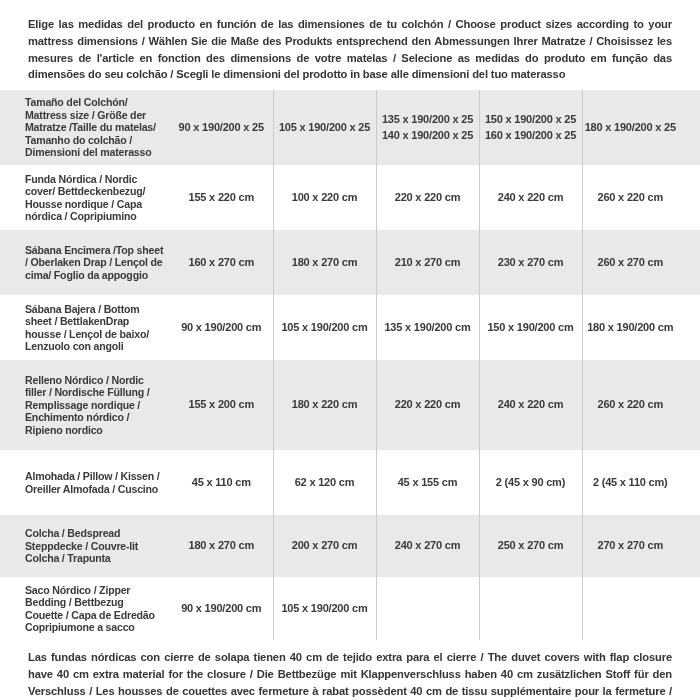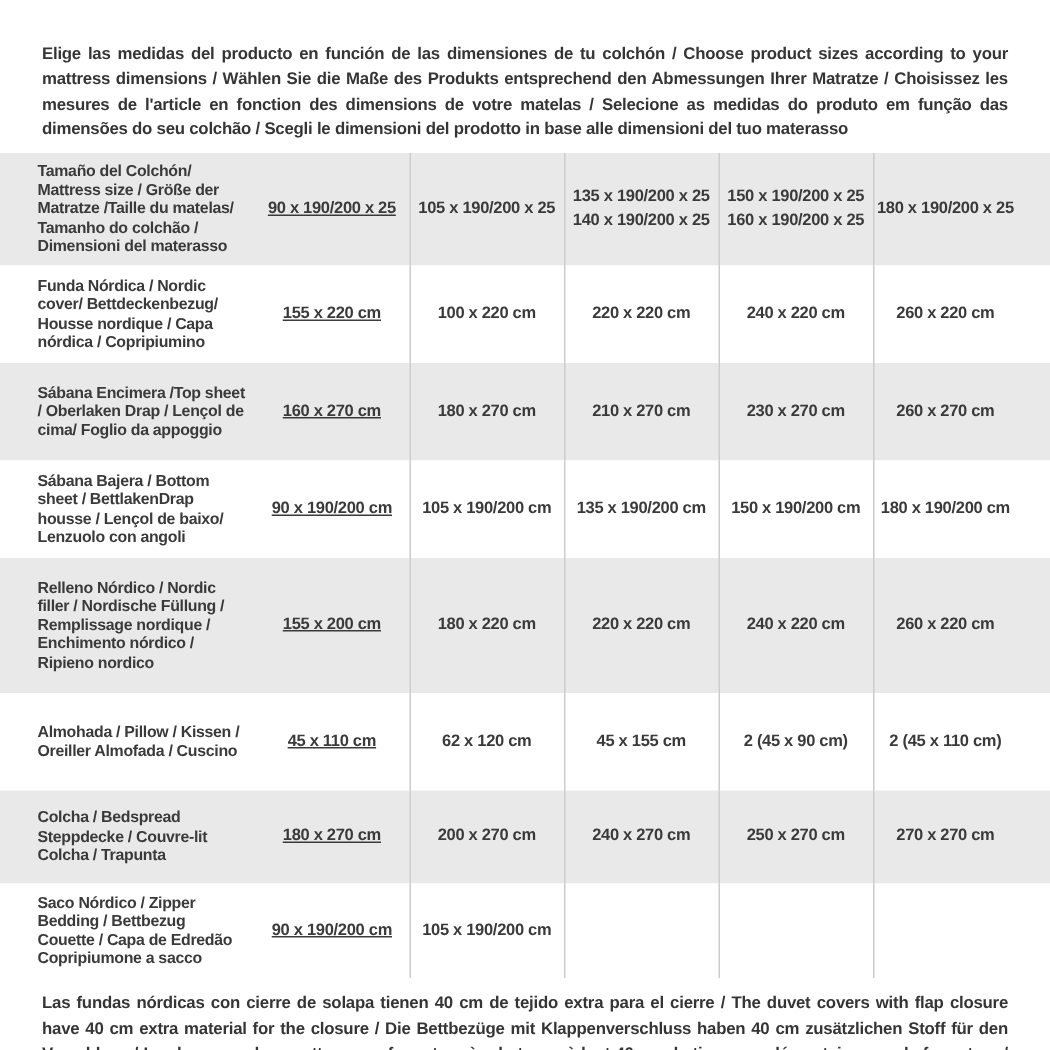--- a/index.html
+++ b/index.html
@@ -15,21 +15,20 @@
     color:var(--text);
     font-weight:bold;
   }
   .intro{
     padding:16px 28px 0 28px;
     font-size:11.2px;
     line-height:1.5;
     text-align:justify;
     letter-spacing:-0.15px;
     color:#353535;
-    margin-top:12px;
   }
   table.size-table{
     margin-top:7px;
     width:700px;
     border-collapse:collapse;
     table-layout:fixed;
     padding-left:43px;
   }
   table.size-table td{
     vertical-align:middle;
@@ -54,21 +53,21 @@
     letter-spacing:-0.2px;
   }
   .value-cell{
     text-align:center;
     font-size:11px;
     letter-spacing:-0.2px;
     white-space:pre-line;
     line-height:1.45;
     border-left:1px solid var(--divider);
   }
-  .value-cell.first{border-left:none;text-decoration:underline;}
+  .value-cell.first{border-left:none;}
   .value-cell.last{padding-right:22px;}
   .footer-note{
     padding:9px 28px 0 28px;
     font-size:11.2px;
     line-height:1.5;
     text-align:justify;
     letter-spacing:-0.15px;
     color:#353535;
   }
 </style>

